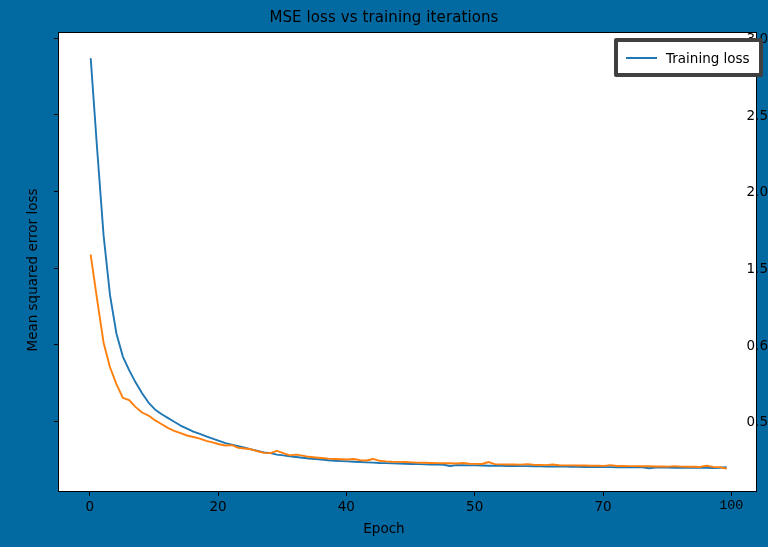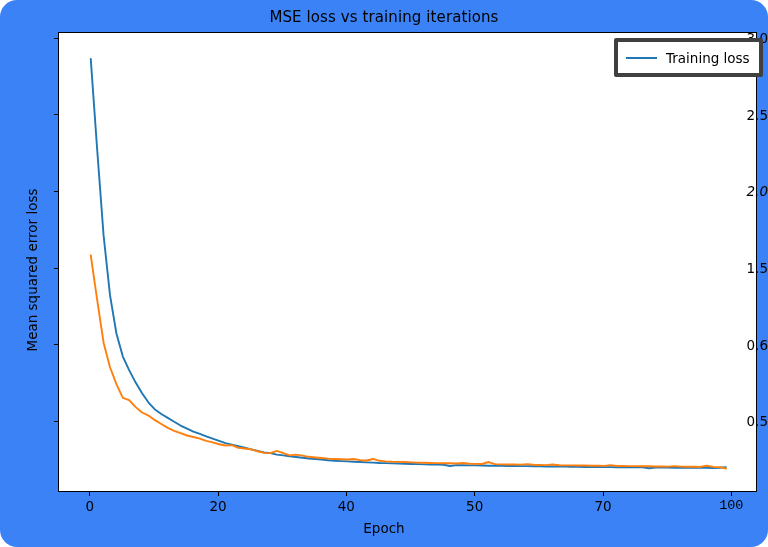--- a/index.html
+++ b/index.html
@@ -10,22 +10,21 @@
   body {
     width: 768px;
     height: 547px;
     font-family: "DejaVu Sans", "Liberation Sans", sans-serif;
     overflow: hidden;
   }
   #figure {
     position: relative;
     width: 768px;
     height: 547px;
-    background: #3b82f6;
-    border-radius: 17px;
+    background: #0369a1;
   }
   #chart-title {
     position: absolute;
     left: 0;
     top: 8px;
     width: 768px;
     text-align: center;
     font-size: 15px;
     color: #000000;
     letter-spacing: 0.1px;
@@ -143,21 +142,21 @@
     </svg>
   </div>
 
   <div id="ytick-labels">
       <div class="ytick-label" style="top: 421.467px;">0.5</div>
       <div class="ytick-mark" style="top: 420.967px;"></div>
       <div class="ytick-label" style="top: 344.8px;">0.6</div>
       <div class="ytick-mark" style="top: 344.3px;"></div>
       <div class="ytick-label" style="top: 268.133px;">1.5</div>
       <div class="ytick-mark" style="top: 267.633px;"></div>
-      <div class="ytick-label" style="top: 191.467px; font-style: italic;">2.0</div>
+      <div class="ytick-label" style="top: 191.467px;">2.0</div>
       <div class="ytick-mark" style="top: 190.967px;"></div>
       <div class="ytick-label" style="top: 114.8px;">2.5</div>
       <div class="ytick-mark" style="top: 114.3px;"></div>
       <div class="ytick-label" style="top: 38.1333px;">3.0</div>
       <div class="ytick-mark" style="top: 37.6333px;"></div>
     </div>
   <div id="xtick-labels">
       <div class="xtick-label" style="left: 89.7581px;">0</div>
       <div class="xtick-mark" style="left: 89.2581px;"></div>
       <div class="xtick-label" style="left: 218.074px;">20</div>

